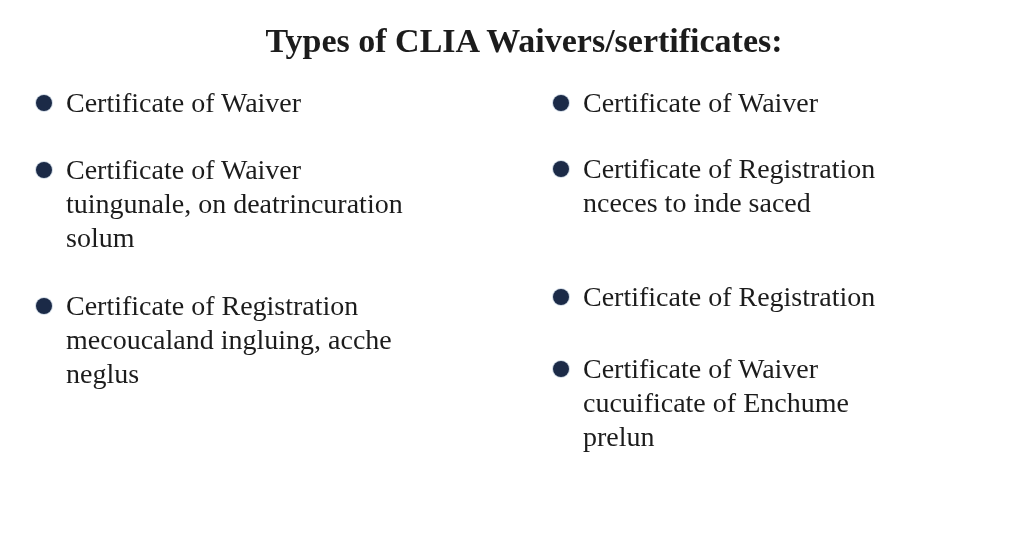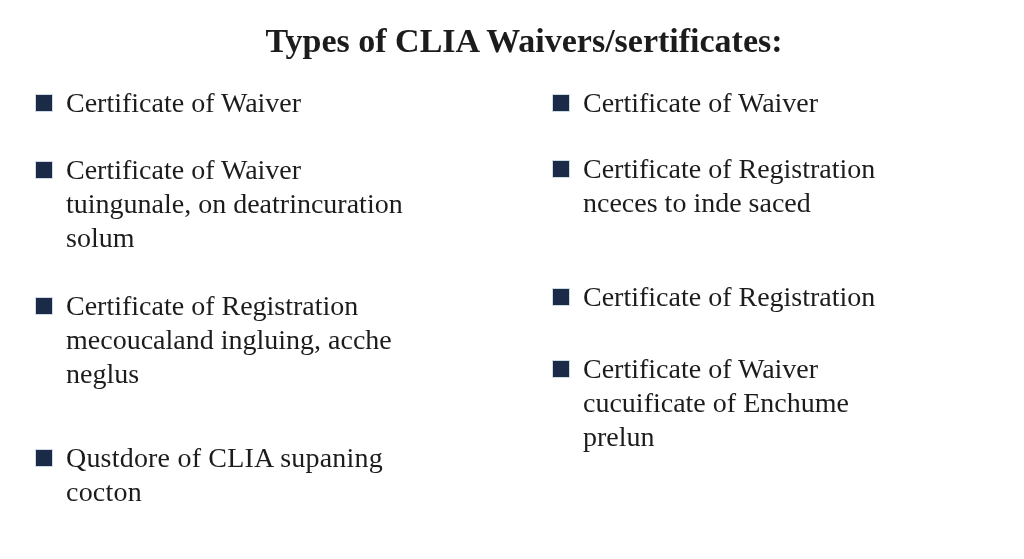--- a/index.html
+++ b/index.html
@@ -1,20 +1,20 @@
 <!DOCTYPE html>
 <html style="--bg: #ffffff; --text: #1c1c1c; --bullet: #1b2a47;"><head>
 <meta charset="utf-8">
 <style>
   :root {
     --bg: #ffffff;
     --text: #1c1c1c;
     --bullet: #1b2a47;
   }
-  * { margin: 0; padding: 0; box-sizing: border-box; }
+  * { margin: 0; padding: 0; box-sizing: border-box; border-radius: 20px; }
   html, body { background: #ffffff; }
   .stage {
     position: relative;
     width: 1024px;
     height: 559px;
     background: var(--bg);
     overflow: hidden;
     font-family: "Liberation Serif", "DejaVu Serif", serif;
     color: var(--text);
   }
@@ -78,25 +78,20 @@
     <span class="txt">Certificate of Waiver
 tuingunale, on deatrincuration
 solum</span>
   </div>
   <div class="item l3">
     <span class="bullet"></span>
     <span class="txt">Certificate of Registration
 mecoucaland ingluing, acche
 neglus</span>
   </div>
-  <div class="item l4">
-    <span class="bullet"></span>
-    <span class="txt">Qustdore of CLIA supaning
-cocton</span>
-  </div>
 
   <div class="item r1">
     <span class="bullet"></span>
     <span class="txt">Certificate of Waiver</span>
   </div>
   <div class="item r2">
     <span class="bullet"></span>
     <span class="txt">Certificate of Registration
 nceces to inde saced</span>
   </div>

